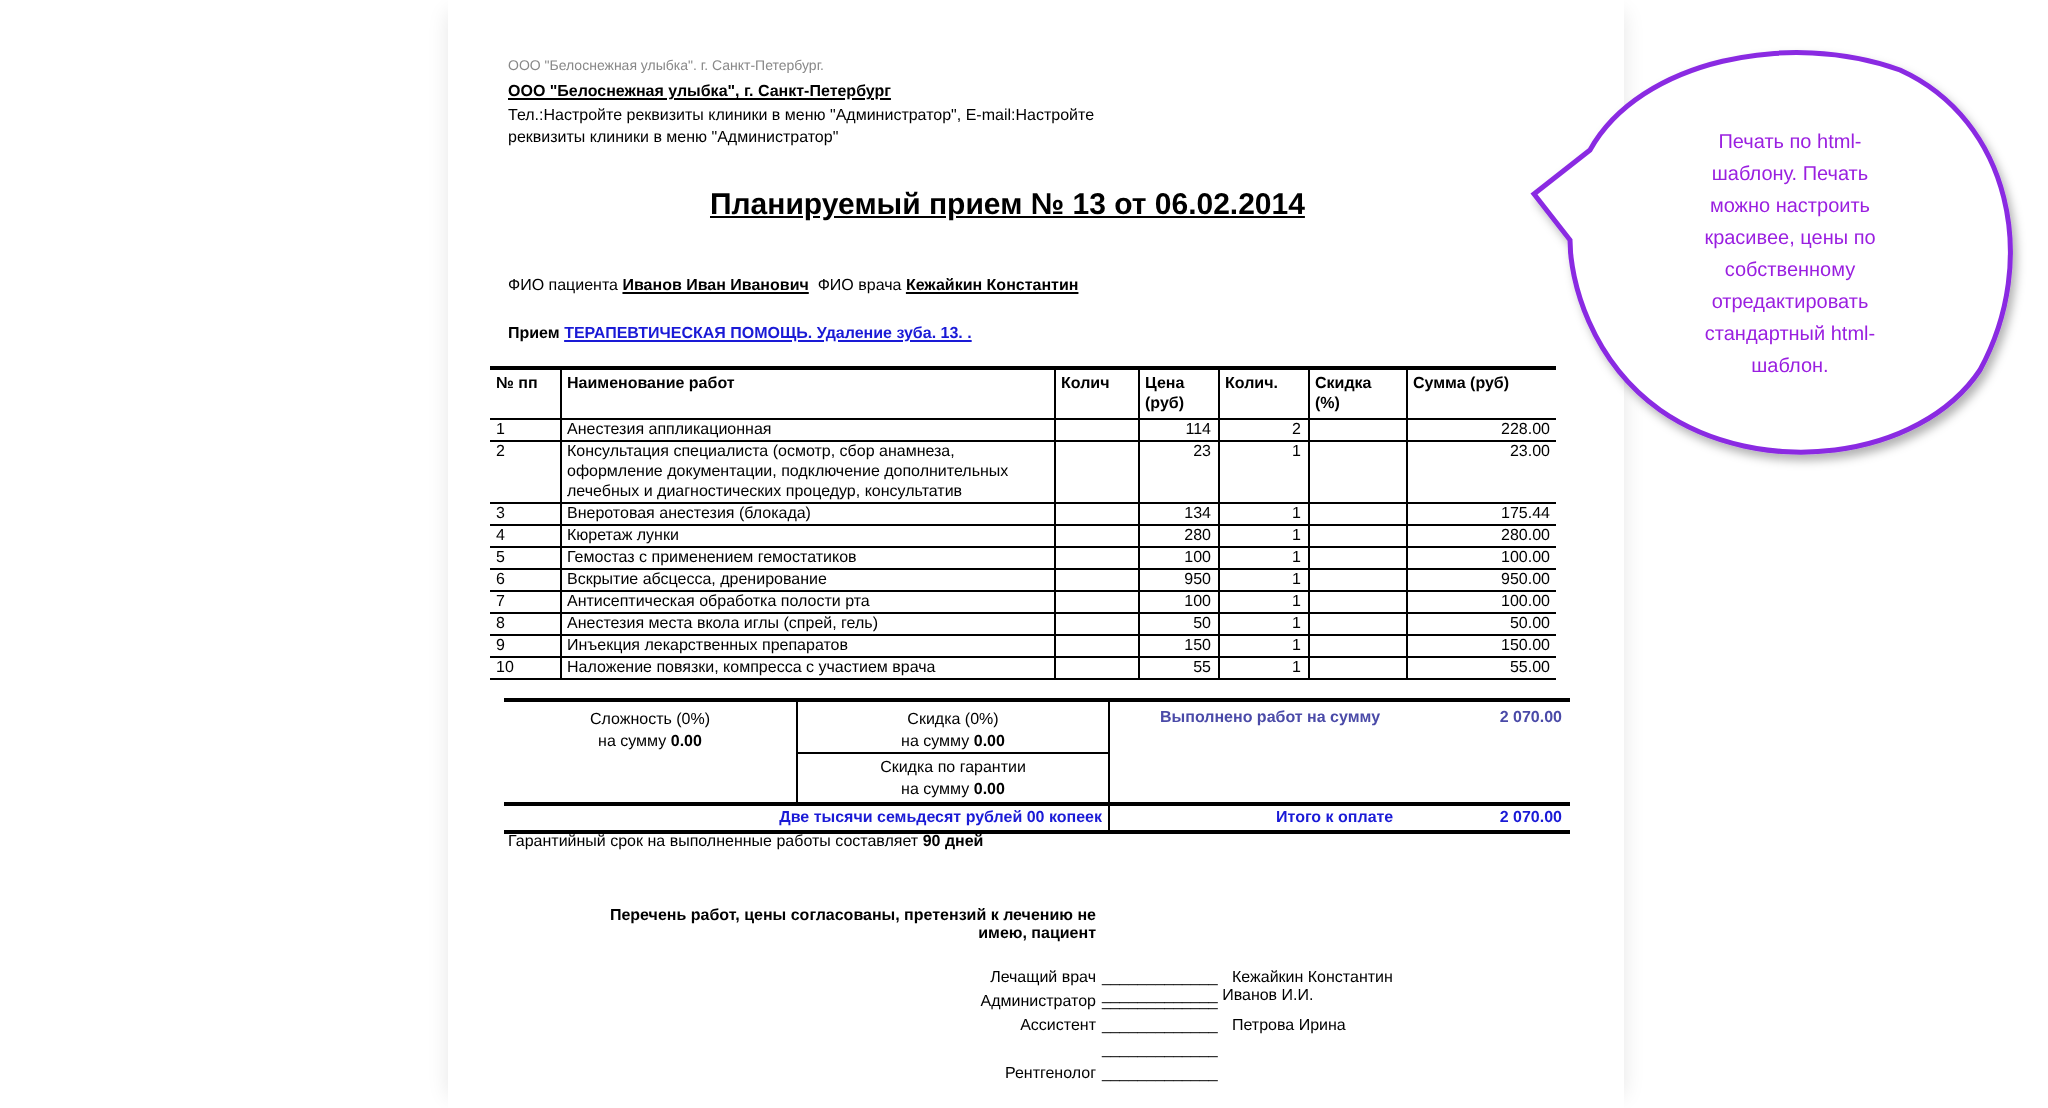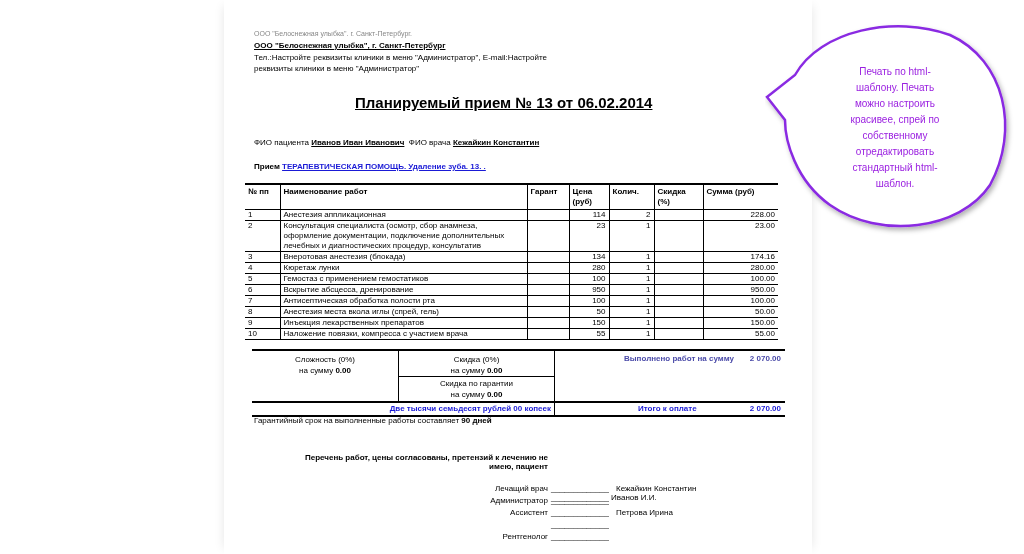--- a/index.html
+++ b/index.html
@@ -28,21 +28,21 @@
   table.items td { border-bottom: 1px solid #000; }
   table.items td.num { text-align: right; }
   table.items th:first-child, table.items td:first-child { border-left: none; }
   table.items th:last-child, table.items td:last-child { border-right: none; }
 
   .summary { position: absolute; left: 28px; top: 349px; width: 533px; height: 64px; border-top: 2px solid #000; border-bottom: 2px solid #000; font-size: 8px; }
   .sum-col { position: absolute; text-align: center; line-height: 11px; }
   .vline { position: absolute; background: #000; width: 1px; }
   .hline { position: absolute; background: #000; height: 1px; }
   .blue { color: #1a1ad6; font-weight: bold; }
-  .slate { color: #4a4aa8; font-weight: bold; margin-left: 44px; }
+  .slate { color: #4a4aa8; font-weight: bold; }
 
   .callout { position: absolute; left: 765px; top: 20px; width: 250px; height: 220px; }
   .callout-text {
     position: absolute; left: 805px; top: 64px; width: 180px;
     text-align: center; color: #9a1fe0; font-size: 10px; line-height: 16px;
   }
 </style>
 </head>
 <body>
 
@@ -73,21 +73,21 @@
         <col style="width:42px">
         <col style="width:40px">
         <col style="width:45px">
         <col style="width:49px">
         <col style="width:75px">
     </colgroup>
     <thead>
       <tr>
         <th>№ пп</th>
         <th>Наименование работ</th>
-        <th>Гарант</th>
+        <th>Колич</th>
         <th>Цена (руб)</th>
         <th>Колич.</th>
         <th>Скидка (%)</th>
         <th>Сумма (руб)</th>
       </tr>
     </thead>
     <tbody id="rows">
         <tr>
           <td>1</td>
           <td>Анестезия аппликационная</td>
@@ -106,21 +106,21 @@
           <td class="num"></td>
           <td class="num">23.00</td>
         </tr>
         <tr>
           <td>3</td>
           <td>Внеротовая анестезия (блокада)</td>
           <td></td>
           <td class="num">134</td>
           <td class="num">1</td>
           <td class="num"></td>
-          <td class="num">174.16</td>
+          <td class="num">175.44</td>
         </tr>
         <tr>
           <td>4</td>
           <td>Кюретаж лунки</td>
           <td></td>
           <td class="num">280</td>
           <td class="num">1</td>
           <td class="num"></td>
           <td class="num">280.00</td>
         </tr>
@@ -253,18 +253,18 @@
     <filter id="sh" x="-10%" y="-10%" width="130%" height="130%">
       <feDropShadow dx="2" dy="3" stdDeviation="2.5" flood-color="#000" flood-opacity="0.3"></feDropShadow>
     </filter>
   </defs>
   <path d="M 2 77 L 30 55 C 55 10, 130 -5, 185 15 C 240 40, 255 110, 225 165 C 195 210, 115 220, 65 185 C 30 160, 20 120, 20 100 Z" fill="#ffffff" stroke="#8a2be2" stroke-width="2.5" filter="url(#sh)"></path>
 </svg>
 <div class="callout-text" id="callout-text" style="color: rgb(154, 31, 224);">
     <div>Печать по html-</div>
     <div>шаблону. Печать</div>
     <div>можно настроить</div>
-    <div>красивее, спрей по</div>
+    <div>красивее, цены по</div>
     <div>собственному</div>
     <div>отредактировать</div>
     <div>стандартный html-</div>
     <div>шаблон.</div>
   </div>
 
 </body></html>

